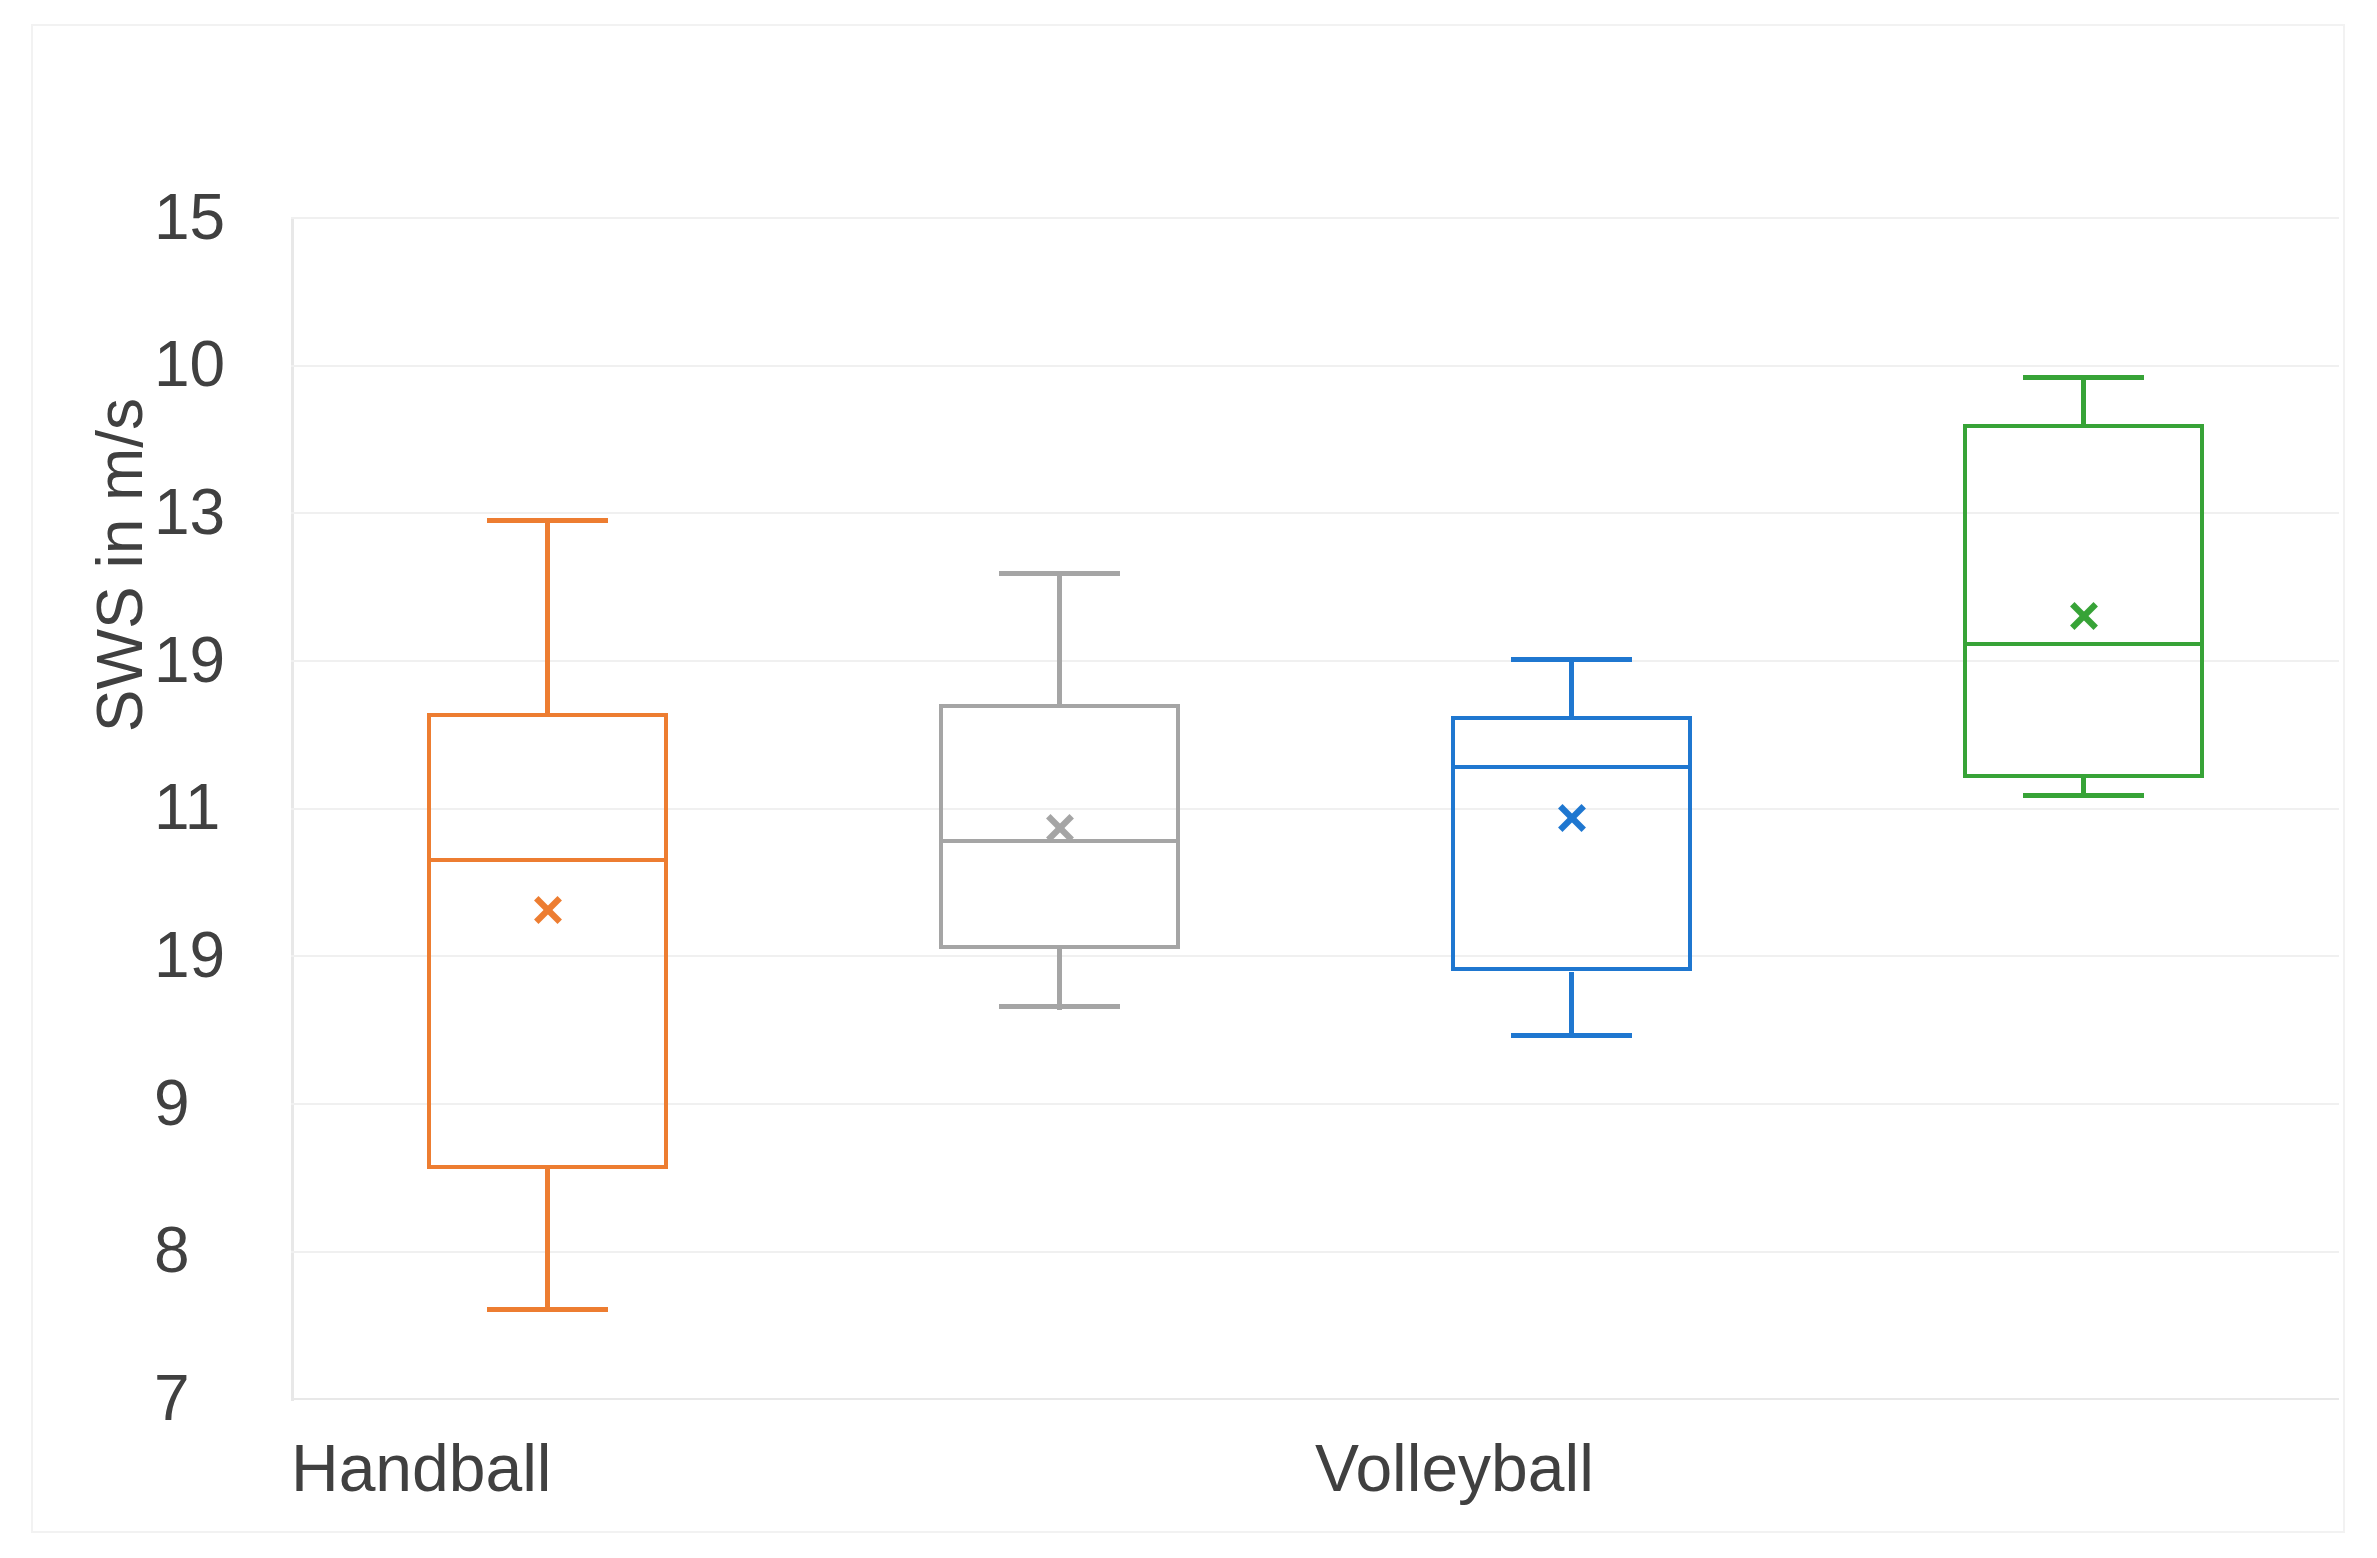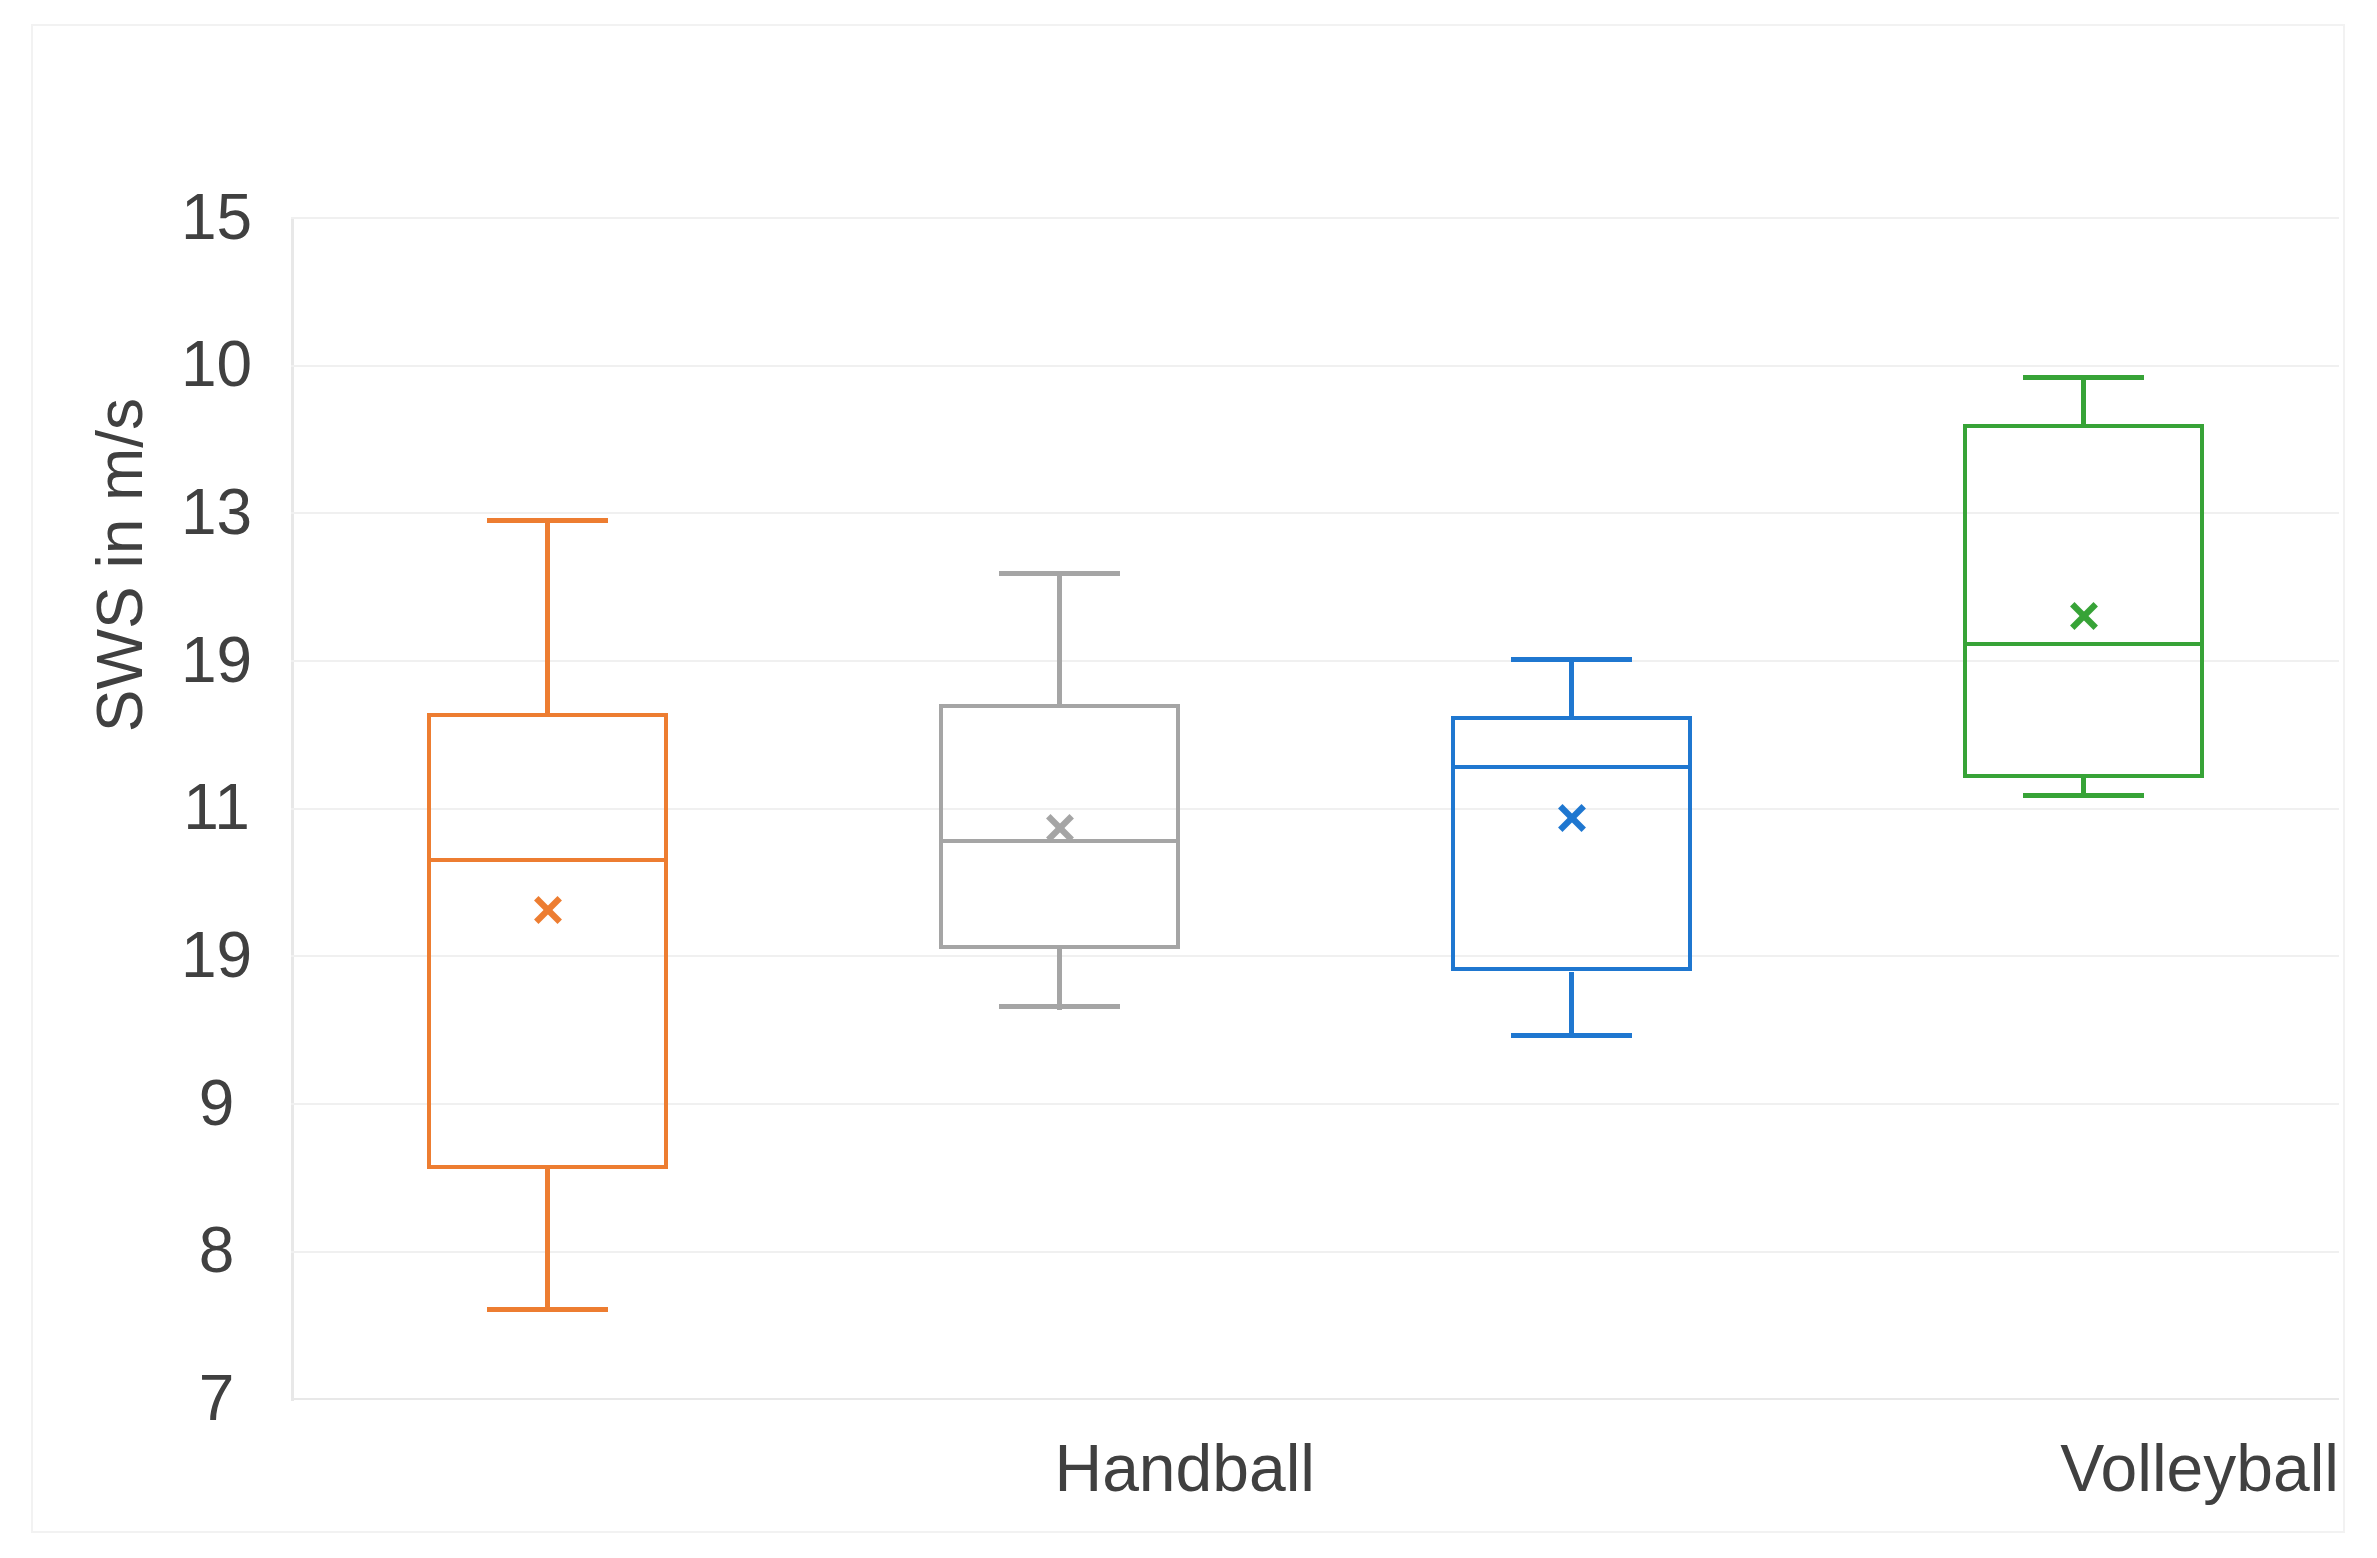--- a/index.html
+++ b/index.html
@@ -43,21 +43,21 @@
     color: #404040;
     letter-spacing: 0px;
     white-space: nowrap;
   }
 
   
   .y-tick-label {
     position: absolute;
     right: 0;
     width: 125px;
-    text-align: center;
+    text-align: left;
     font-size: 64px;
     color: #404040;
     line-height: 1;
     transform: translateY(-50%);
   }
   #y-tick-labels {
     position: absolute;
     left: 109px;
     top: 0;
     width: 137px;
@@ -140,21 +140,21 @@
   #x-axis-labels {
     position: absolute;
     left: 258px;
     top: 1399px;
     width: 2048px;
     height: 86px;
     display: flex;
   }
   .x-tick-label {
     flex: 1 1 0;
-    text-align: right;
+    text-align: left;
     font-size: 66px;
     color: #404040;
     line-height: 86px;
     white-space: nowrap;
   }
 </style>
 </head>
 <body>
 
 <div id="chart-frame">

